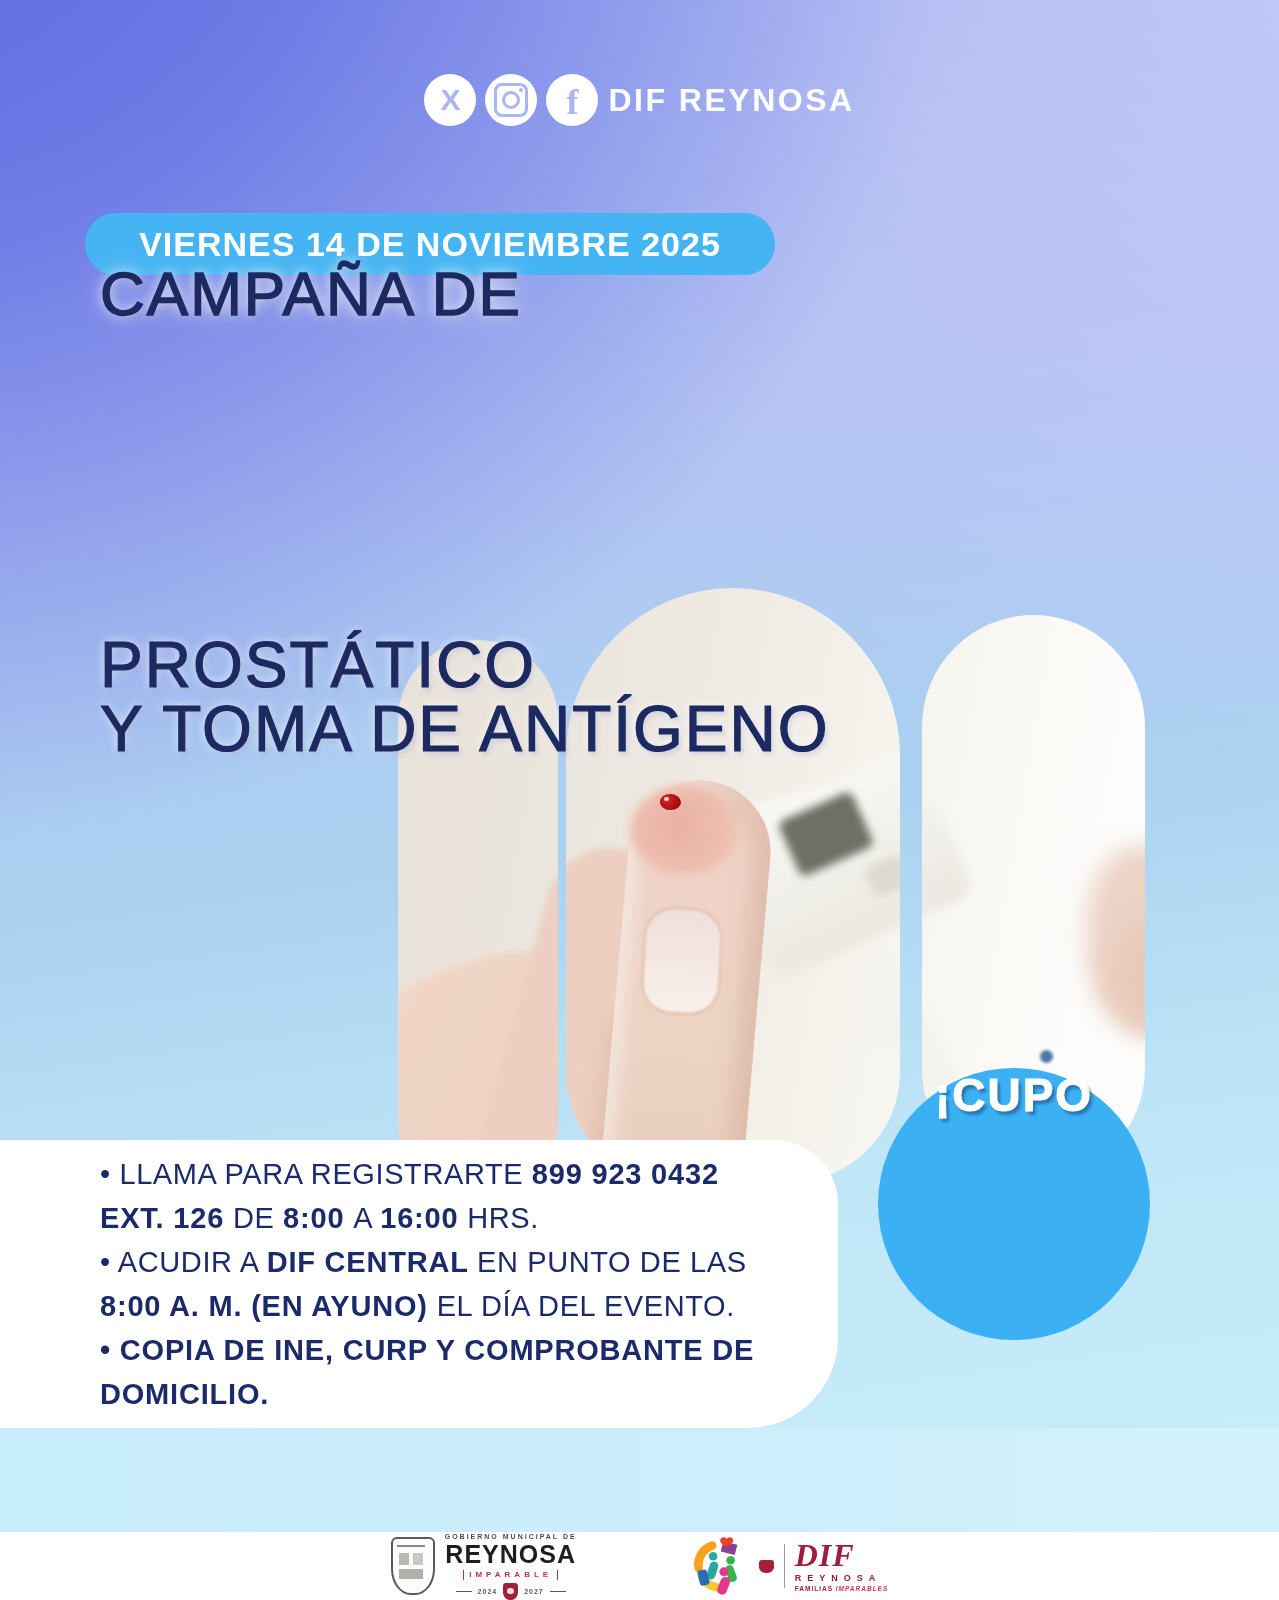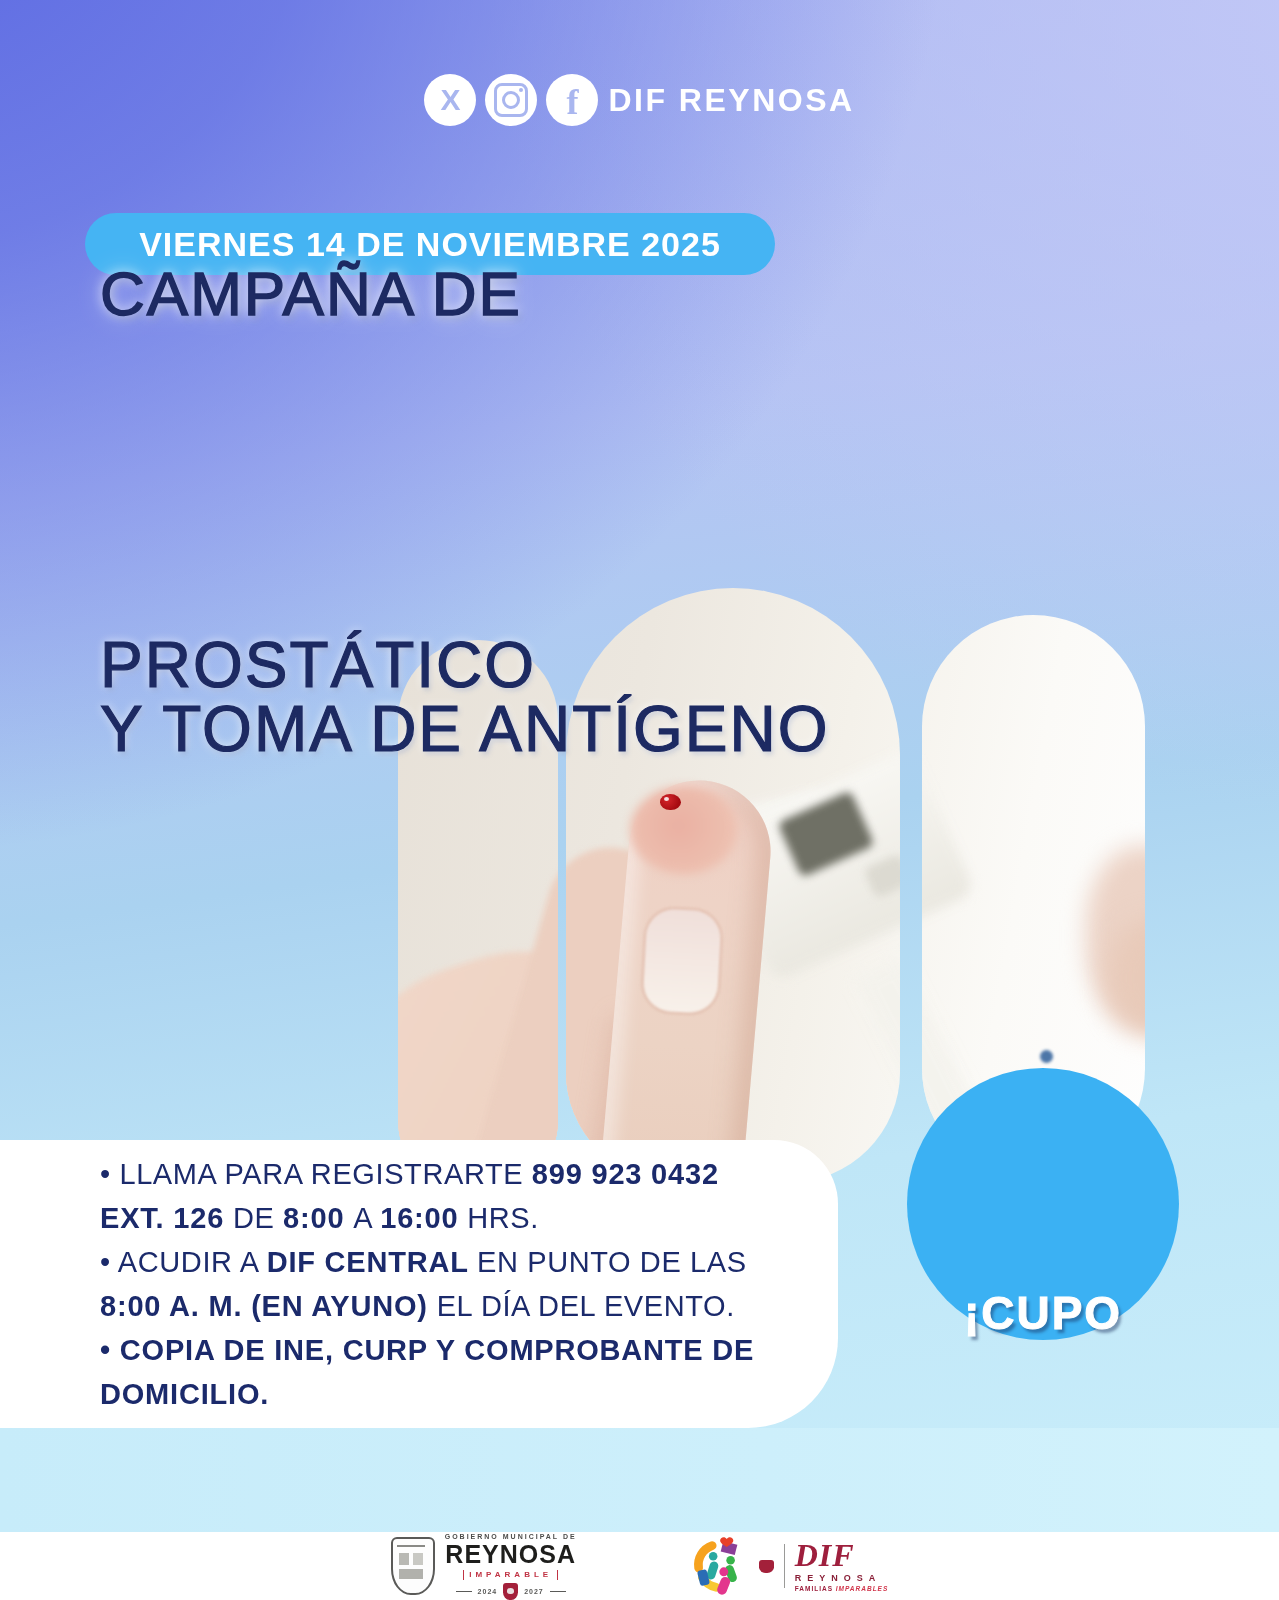--- a/index.html
+++ b/index.html
@@ -74,22 +74,22 @@
     background:linear-gradient(180deg,#f0cfc4 0%,#eed3c6 28%,#ecd3c4 62%,#e9cdbc 100%);
     box-shadow:inset -14px 0 22px rgba(196,142,120,.35), inset 10px 8px 18px rgba(255,255,255,.5);}
   .ph-tipblush{left:232px;top:198px;width:108px;height:88px;border-radius:50%;background:radial-gradient(circle at 45% 45%,#eab0a2,#edc0b0 70%,rgba(237,192,176,0));filter:blur(5px);}
   .ph-nail{left:247px;top:322px;width:74px;height:102px;border-radius:28px;transform:rotate(3deg);
     background:linear-gradient(180deg,#f0dfda,#f8f1ea);box-shadow:0 0 0 3px rgba(214,172,156,.35);filter:blur(1px);}
   .ph-blood{left:262px;top:206px;width:21px;height:16px;border-radius:55% 60% 55% 55%;background:radial-gradient(circle at 35% 35%,#d4252a,#a50a10 70%);}
   .ph-blood-shine{left:266px;top:209px;width:5px;height:4px;border-radius:50%;background:rgba(255,255,255,.85);}
 
   
   .cupo{
-    position:absolute;left:907px;top:1068px;width:272px;height:272px;border-radius:50%;
-    background:#3bb1f3;z-index:7;display:flex;flex-direction:column;align-items:center;justify-content:flex-end;gap:14px;
+    position:absolute;left:878px;top:1068px;width:272px;height:272px;border-radius:50%;
+    background:#3bb1f3;z-index:7;display:flex;flex-direction:column;align-items:center;justify-content:flex-start;gap:14px;
     color:#ffffff;font-weight:700;font-size:46px;letter-spacing:2px;text-align:center;
     text-shadow:3px 4px 3px rgba(25,45,90,.45);
     -webkit-text-stroke:1px #ffffff;
   }
 
   
   .card{
     position:absolute;left:-20px;top:1140px;width:858px;height:288px;background:#ffffff;
     border-radius:0 64px 90px 0;z-index:8;box-sizing:border-box;padding:12px 40px 0 120px;
   }

